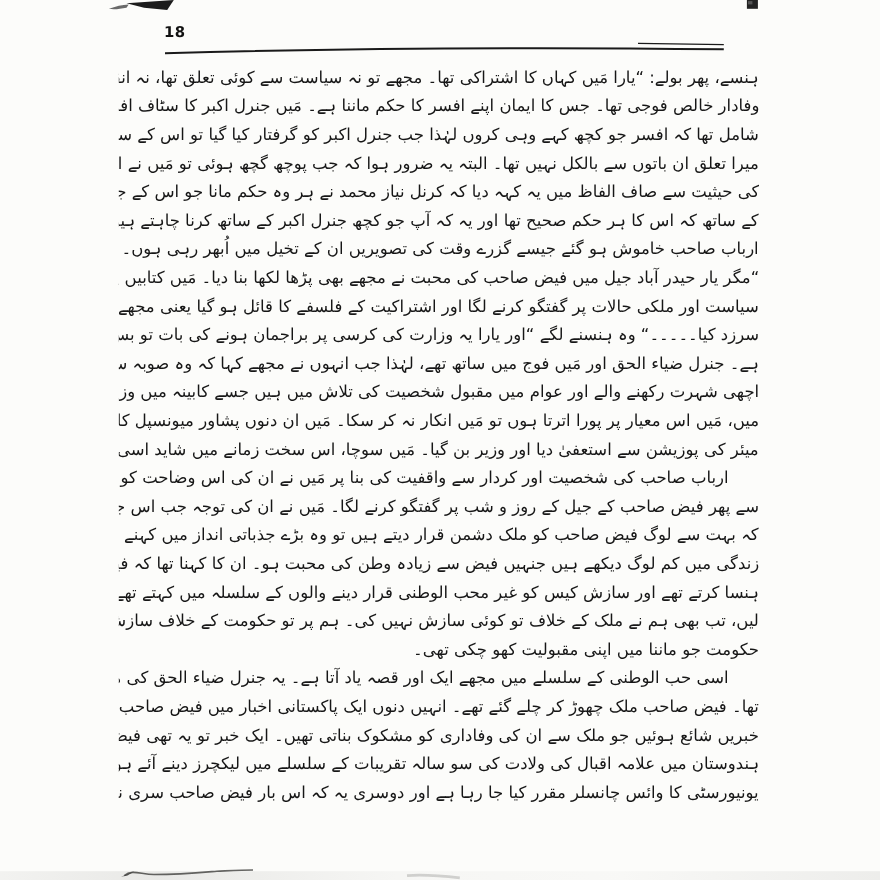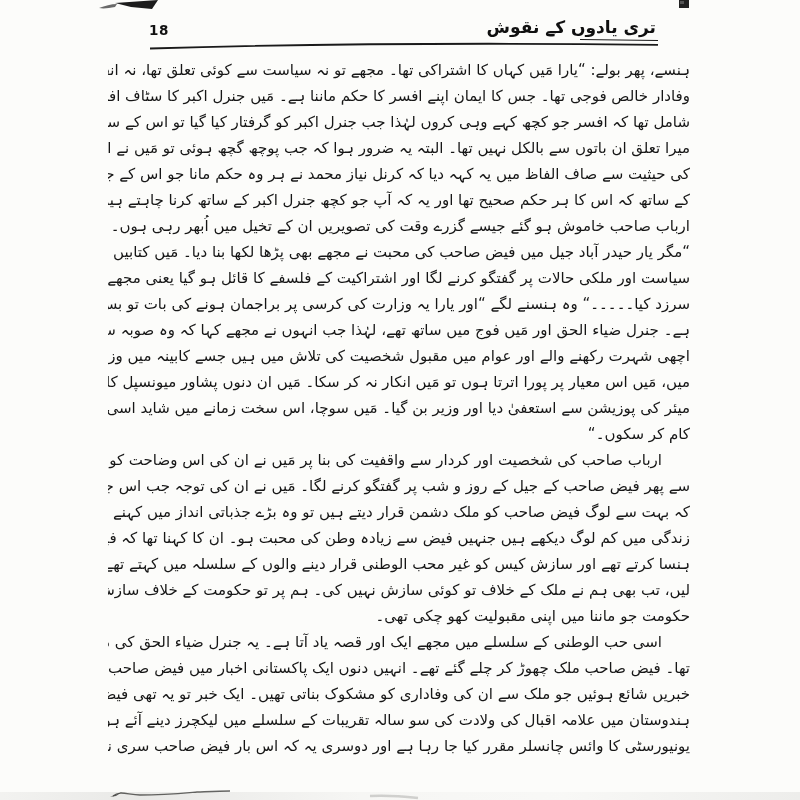--- a/index.html
+++ b/index.html
@@ -98,21 +98,20 @@
     <path d="M20,3 L63,0 L57,9 L36,7 Z" fill="#1c1c1c"></path>
     <path d="M4,8 C10,6 16,4 22,4 L20,7 C14,8 9,9 4,8 Z" fill="#3a3a3a" opacity="0.75"></path>
   </svg>
 
   <svg id="artifact-top-right" style="top:0; left:676px;" width="18" height="12" viewBox="0 0 18 12">
     <rect x="3" y="0" width="10" height="8" fill="#222"></rect>
     <rect x="4" y="1" width="4" height="3" fill="#555"></rect>
   </svg>
 
   <div id="page-number">18</div>
-  <div id="header-title">تری یادوں کے نقوش</div>
 
   <svg class="rule-svg" width="800" height="60" viewBox="0 0 800 60">
     <path d="M580,39.5 L658,40.5" stroke="#1a1a1a" stroke-width="1.2" fill="none"></path>
     <path d="M150,48.5 C 320,43.5 490,42.8 658,44.8" stroke="#1a1a1a" stroke-width="1.8" fill="none"></path>
   </svg>
 
   <div id="text-block">
     <div class="line">ہنسے، پھر بولے: “یارا مَیں کہاں کا اشتراکی تھا۔ مجھے تو نہ سیاست سے کوئی تعلق تھا، نہ انقلاب سے۔ مَیں تو ایک بڑا</div>
     <div class="line">وفادار خالص فوجی تھا۔ جس کا ایمان اپنے افسر کا حکم ماننا ہے۔ مَیں جنرل اکبر کا سٹاف افسر تھا اور میرے فرائض میں یہ</div>
     <div class="line">شامل تھا کہ افسر جو کچھ کہے وہی کروں لہٰذا جب جنرل اکبر کو گرفتار کیا گیا تو اس کے سٹاف افسر کو بھی قصور وار گردانا گیا ورنہ</div>
@@ -120,21 +119,20 @@
     <div class="line">کی حیثیت سے صاف الفاظ میں یہ کہہ دیا کہ کرنل نیاز محمد نے ہر وہ حکم مانا جو اس کے جنرل نے دیا۔ اس یقین</div>
     <div class="line">کے ساتھ کہ اس کا ہر حکم صحیح تھا اور یہ کہ آپ جو کچھ جنرل اکبر کے ساتھ کرنا چاہتے ہیں، وہی میرے ساتھ کریں۔۔۔۔۔“</div>
     <div class="line">ارباب صاحب خاموش ہو گئے جیسے گزرے وقت کی تصویریں ان کے تخیل میں اُبھر رہی ہوں۔ پھر آہستہ آہستہ بولے:</div>
     <div class="line">“مگر یار حیدر آباد جیل میں فیض صاحب کی محبت نے مجھے بھی پڑھا لکھا بنا دیا۔ مَیں کتابیں پڑھنے لگا۔ ادب، فلسفہ،</div>
     <div class="line">سیاست اور ملکی حالات پر گفتگو کرنے لگا اور اشتراکیت کے فلسفے کا قائل ہو گیا یعنی مجھے سزا پہلے ہوئی اور جرم بعد میں</div>
     <div class="line">سرزد کیا۔۔۔۔۔“ وہ ہنسنے لگے “اور یارا یہ وزارت کی کرسی پر براجمان ہونے کی بات تو بس یوں سمجھو کہ ذاتی تعلق سے</div>
     <div class="line">ہے۔ جنرل ضیاء الحق اور مَیں فوج میں ساتھ تھے، لہٰذا جب انہوں نے مجھے کہا کہ وہ صوبہ سرحد سے کسی غیر متنازع،</div>
     <div class="line">اچھی شہرت رکھنے والے اور عوام میں مقبول شخصیت کی تلاش میں ہیں جسے کابینہ میں وزیر بنایا جا سکے اور ان کے خیال</div>
     <div class="line">میں، مَیں اس معیار پر پورا اترتا ہوں تو مَیں انکار نہ کر سکا۔ مَیں ان دنوں پشاور میونسپل کارپوریشن کا میئر تھا۔ مَیں نے</div>
     <div class="line">میئر کی پوزیشن سے استعفیٰ دیا اور وزیر بن گیا۔ مَیں سوچا، اس سخت زمانے میں شاید اسی طرح ضرورت مندوں کے کچھ</div>
-    <div class="line short">کام کر سکوں۔“</div>
     <div class="line indent">ارباب صاحب کی شخصیت اور کردار سے واقفیت کی بنا پر مَیں نے ان کی اس وضاحت کو تسلیم کر لیا اور ان</div>
     <div class="line">سے پھر فیض صاحب کے جیل کے روز و شب پر گفتگو کرنے لگا۔ مَیں نے ان کی توجہ جب اس جانب مبذول کروائی</div>
     <div class="line">کہ بہت سے لوگ فیض صاحب کو ملک دشمن قرار دیتے ہیں تو وہ بڑے جذباتی انداز میں کہنے لگے “مَیں نے اپنی</div>
     <div class="line">زندگی میں کم لوگ دیکھے ہیں جنہیں فیض سے زیادہ وطن کی محبت ہو۔ ان کا کہنا تھا کہ فیض صاحب خود یہ بات سن کر</div>
     <div class="line">ہنسا کرتے تھے اور سازش کیس کو غیر محب الوطنی قرار دینے والوں کے سلسلہ میں کہتے تھے کہ بھئی اگر بات کو صحیح مان</div>
     <div class="line">لیں، تب بھی ہم نے ملک کے خلاف تو کوئی سازش نہیں کی۔ ہم پر تو حکومت کے خلاف سازش کا الزام تھا۔ ایک ایسی</div>
     <div class="line short">حکومت جو ماننا میں اپنی مقبولیت کھو چکی تھی۔</div>
     <div class="line indent">اسی حب الوطنی کے سلسلے میں مجھے ایک اور قصہ یاد آتا ہے۔ یہ جنرل ضیاء الحق کی مارشل لاء کا نیا نیا زمانہ</div>
     <div class="line">تھا۔ فیض صاحب ملک چھوڑ کر چلے گئے تھے۔ انہیں دنوں ایک پاکستانی اخبار میں فیض صاحب کے بارے میں ایسی</div>
     <div class="line">خبریں شائع ہوئیں جو ملک سے ان کی وفاداری کو مشکوک بناتی تھیں۔ ایک خبر تو یہ تھی فیض صاحب کو (جو اُن دنوں</div>

